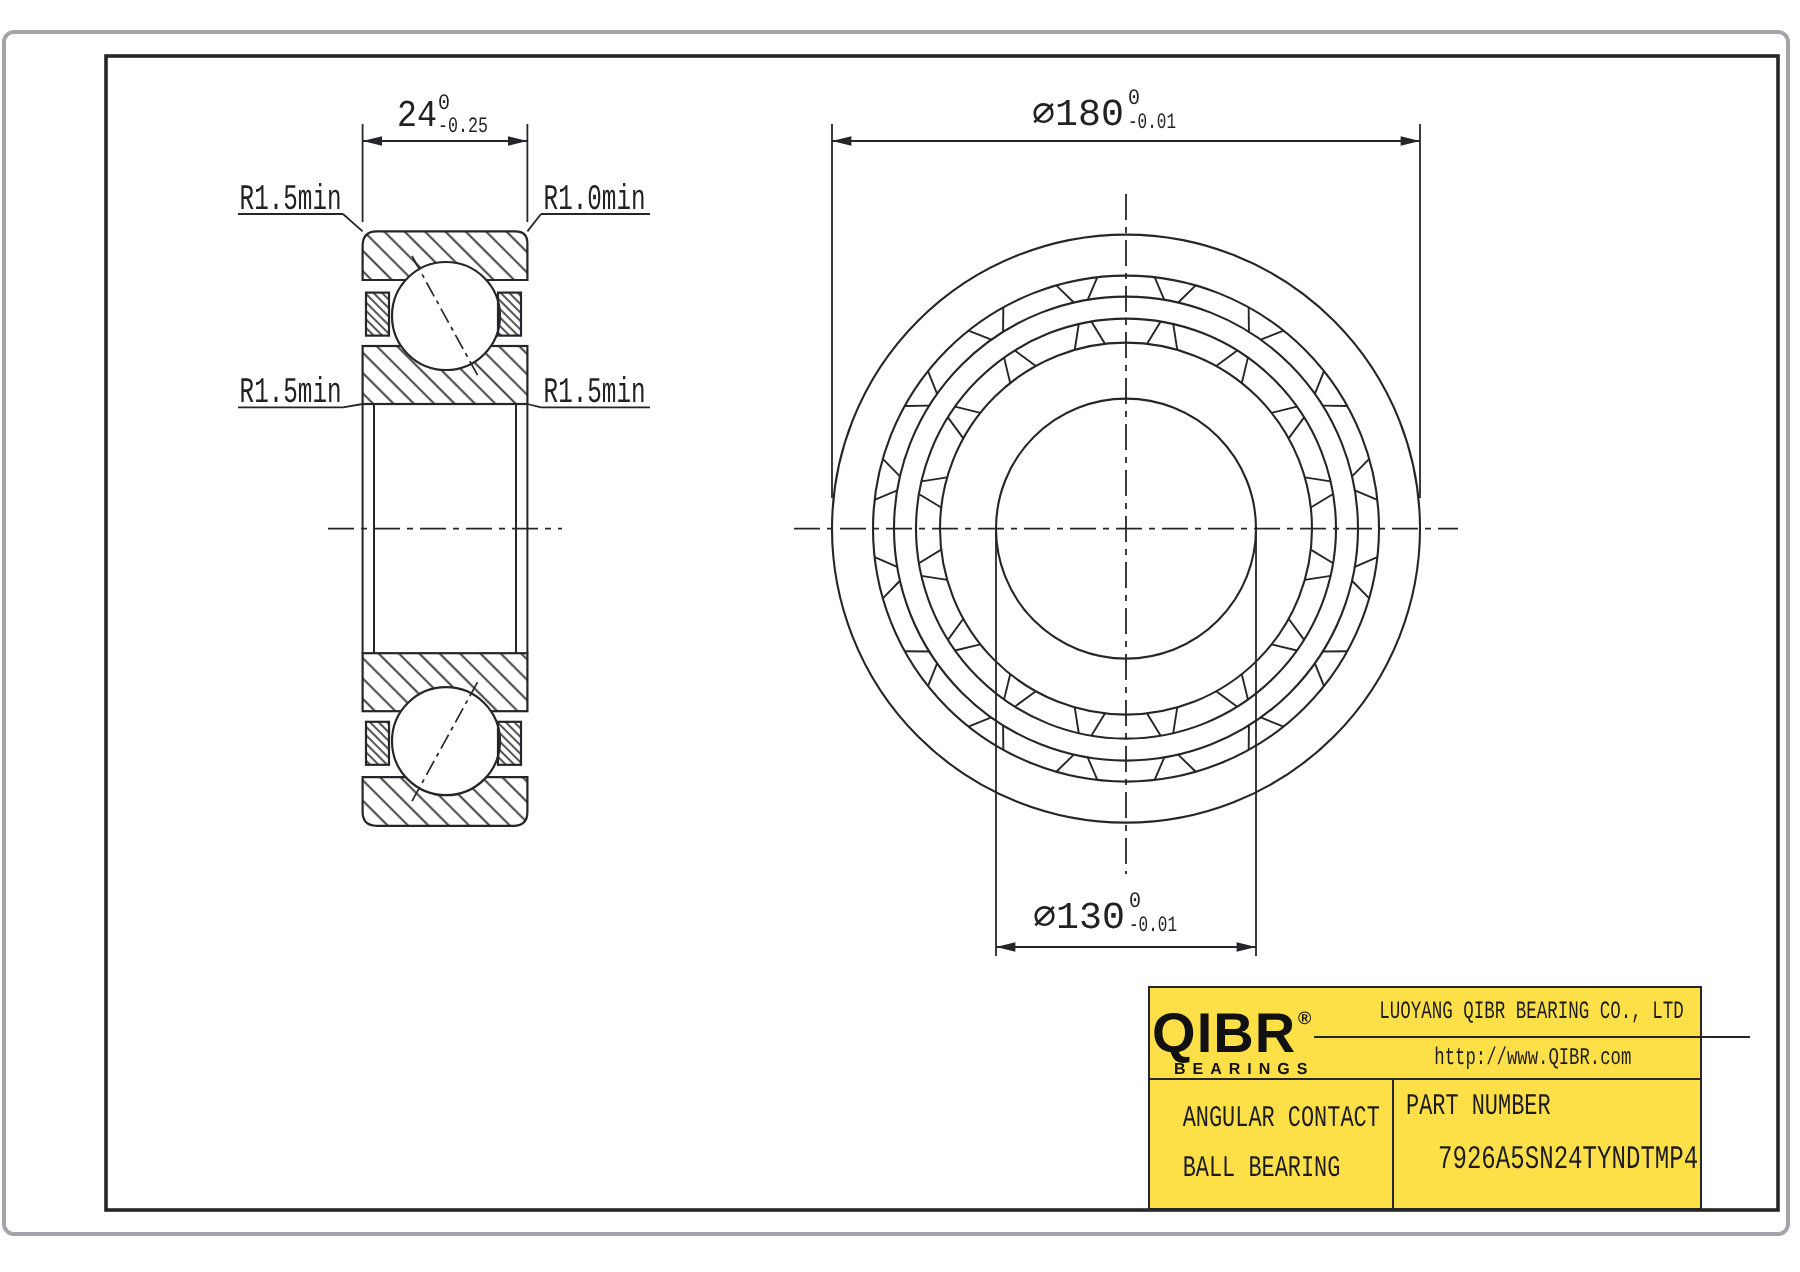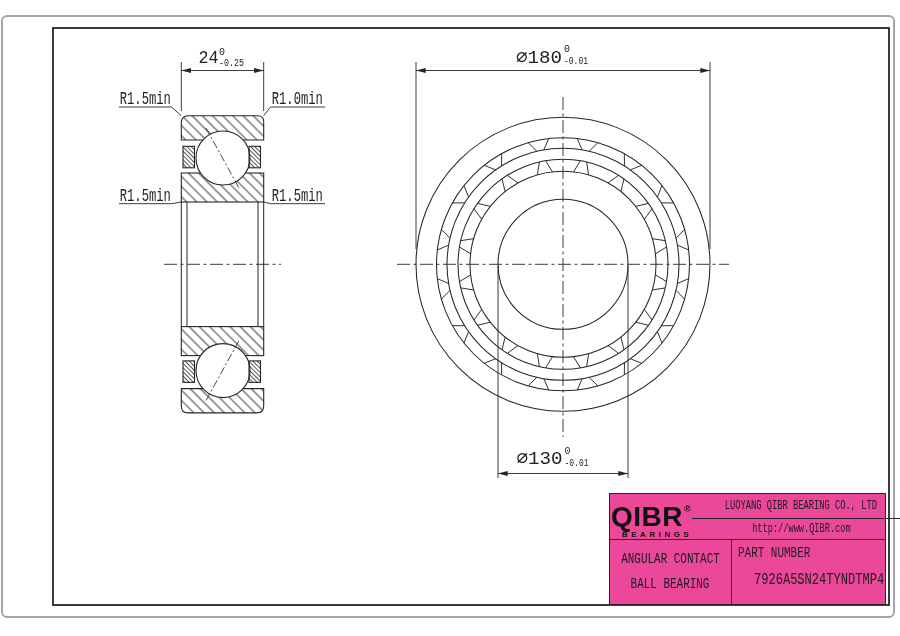--- a/index.html
+++ b/index.html
@@ -8,40 +8,40 @@
   .window-chrome{position:absolute;left:1px;top:15px;width:894px;height:603px;
        border:2px solid #a4a4aa;border-radius:6px;box-sizing:border-box;background:#ffffff;}
   svg{position:absolute;left:0;top:0;}
   svg text{fill:#222226;}
   .cad{font-family:"Liberation Mono","DejaVu Sans Mono",monospace;}
   .dim-main{font-size:19px;}
   .dim-tol{font-size:11px;}
   .r-label{font-size:18px;}
 
   
-  .title-block{position:absolute;left:609px;top:493px;width:277px;height:112px;
-       border:1.6px solid #26262a;box-sizing:border-box;background:#ec4899;
+  .title-block{position:absolute;left:574px;top:493px;width:277px;height:112px;
+       border:1.6px solid #26262a;box-sizing:border-box;background:#fde047;
        display:flex;flex-direction:column;color:#1c1c20;}
   .tb-row1{height:45px;display:flex;border-bottom:1.4px solid #26262a;}
   .logo-cell{width:114px;display:flex;flex-direction:column;align-items:center;justify-content:center;}
   .logo-main{font-family:"Liberation Sans",sans-serif;font-weight:900;font-size:28px;
        line-height:28px;letter-spacing:0.5px;color:#111;white-space:nowrap;}
   .logo-reg{font-size:9px;font-weight:700;vertical-align:14px;margin-left:1px;}
   .logo-sub{font-family:"Liberation Sans",sans-serif;font-weight:700;font-size:8px;
        letter-spacing:3.5px;margin-top:-1px;color:#111;margin-left:12px;}
   .company-cell{flex:1;display:flex;flex-direction:column;}
   .company-name{height:24px;display:flex;align-items:center;justify-content:center;}
   .company-name span{font-family:"Liberation Mono","DejaVu Sans Mono",monospace;font-size:12.5px;
        transform:scaleX(0.70);white-space:nowrap;}
   .website{flex:1;border-top:1.2px solid #26262a;display:flex;align-items:center;justify-content:center;}
   .website span{font-family:"Liberation Mono","DejaVu Sans Mono",monospace;font-size:12px;
        transform:scaleX(0.72);white-space:nowrap;}
   .tb-row2{flex:1;display:flex;}
   .type-cell{width:121px;border-right:1.4px solid #26262a;display:flex;flex-direction:column;
-       align-items:center;justify-content:center;gap:8px;}
+       justify-content:center;gap:8px;}
   .type-cell span{font-family:"Liberation Mono","DejaVu Sans Mono",monospace;font-size:15px;
        transform:scaleX(0.73);white-space:nowrap;}
   .pn-cell{flex:1;padding:5px 2px 0 6px;display:flex;flex-direction:column;}
   .pn-label{font-family:"Liberation Mono","DejaVu Sans Mono",monospace;font-size:15px;
        transform:scaleX(0.73);transform-origin:left center;white-space:nowrap;}
   .pn-value{font-family:"Liberation Mono","DejaVu Sans Mono",monospace;font-size:16.5px;
        transform:scaleX(0.73);transform-origin:left center;white-space:nowrap;
        margin-left:16px;margin-top:8px;}
 </style>
 </head>

